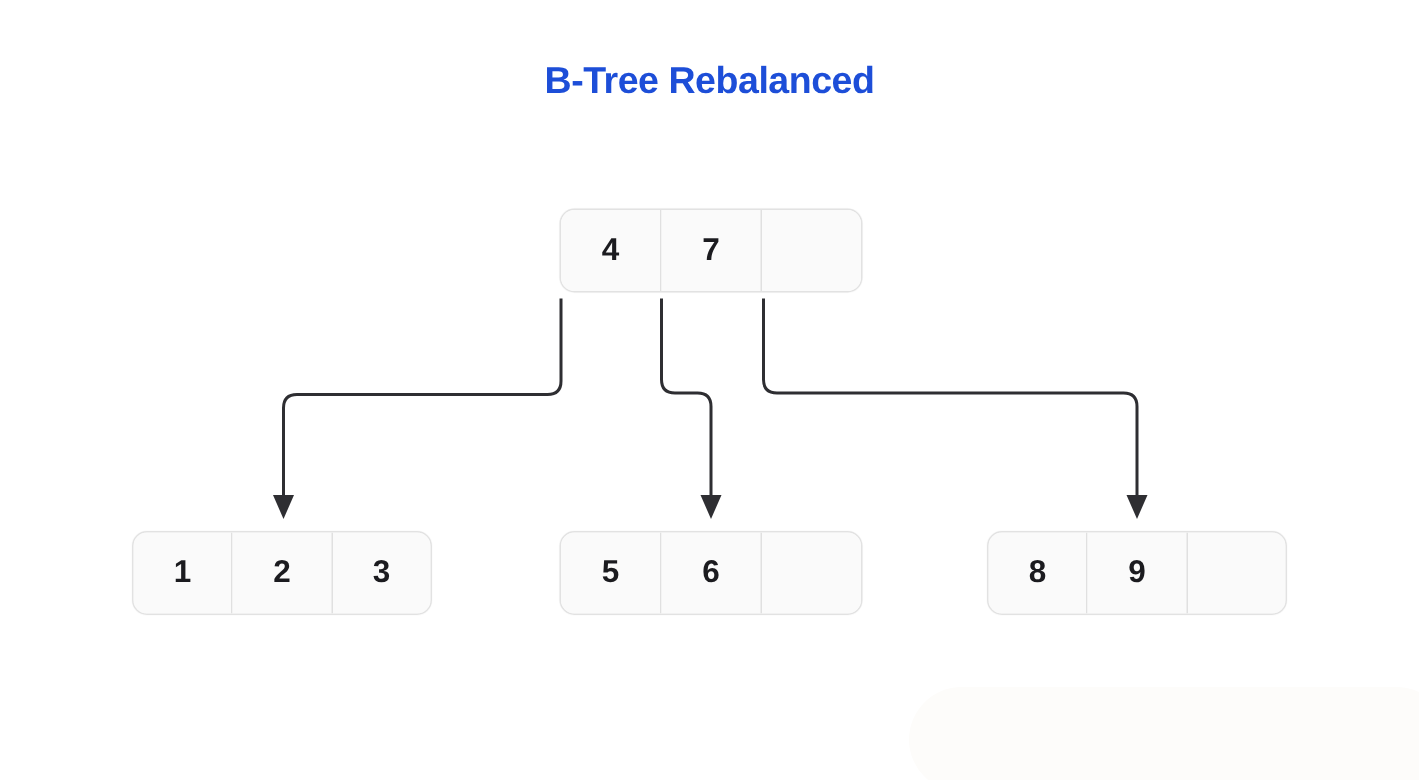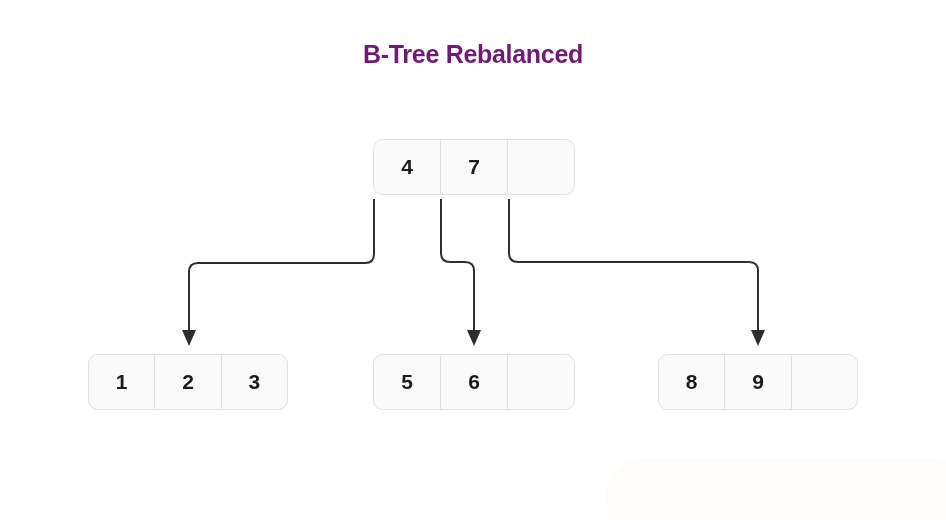--- a/index.html
+++ b/index.html
@@ -15,21 +15,21 @@
   }
 
   .diagram-title {
     position: absolute;
     top: 40px;
     left: 0;
     width: 946px;
     text-align: center;
     font-size: 25px;
     font-weight: 700;
-    color: #701a75;
+    color: #1d4ed8;
     letter-spacing: -0.3px;
   }
 
   .connectors {
     position: absolute;
     top: 0;
     left: 0;
     width: 946px;
     height: 520px;
     pointer-events: none;

